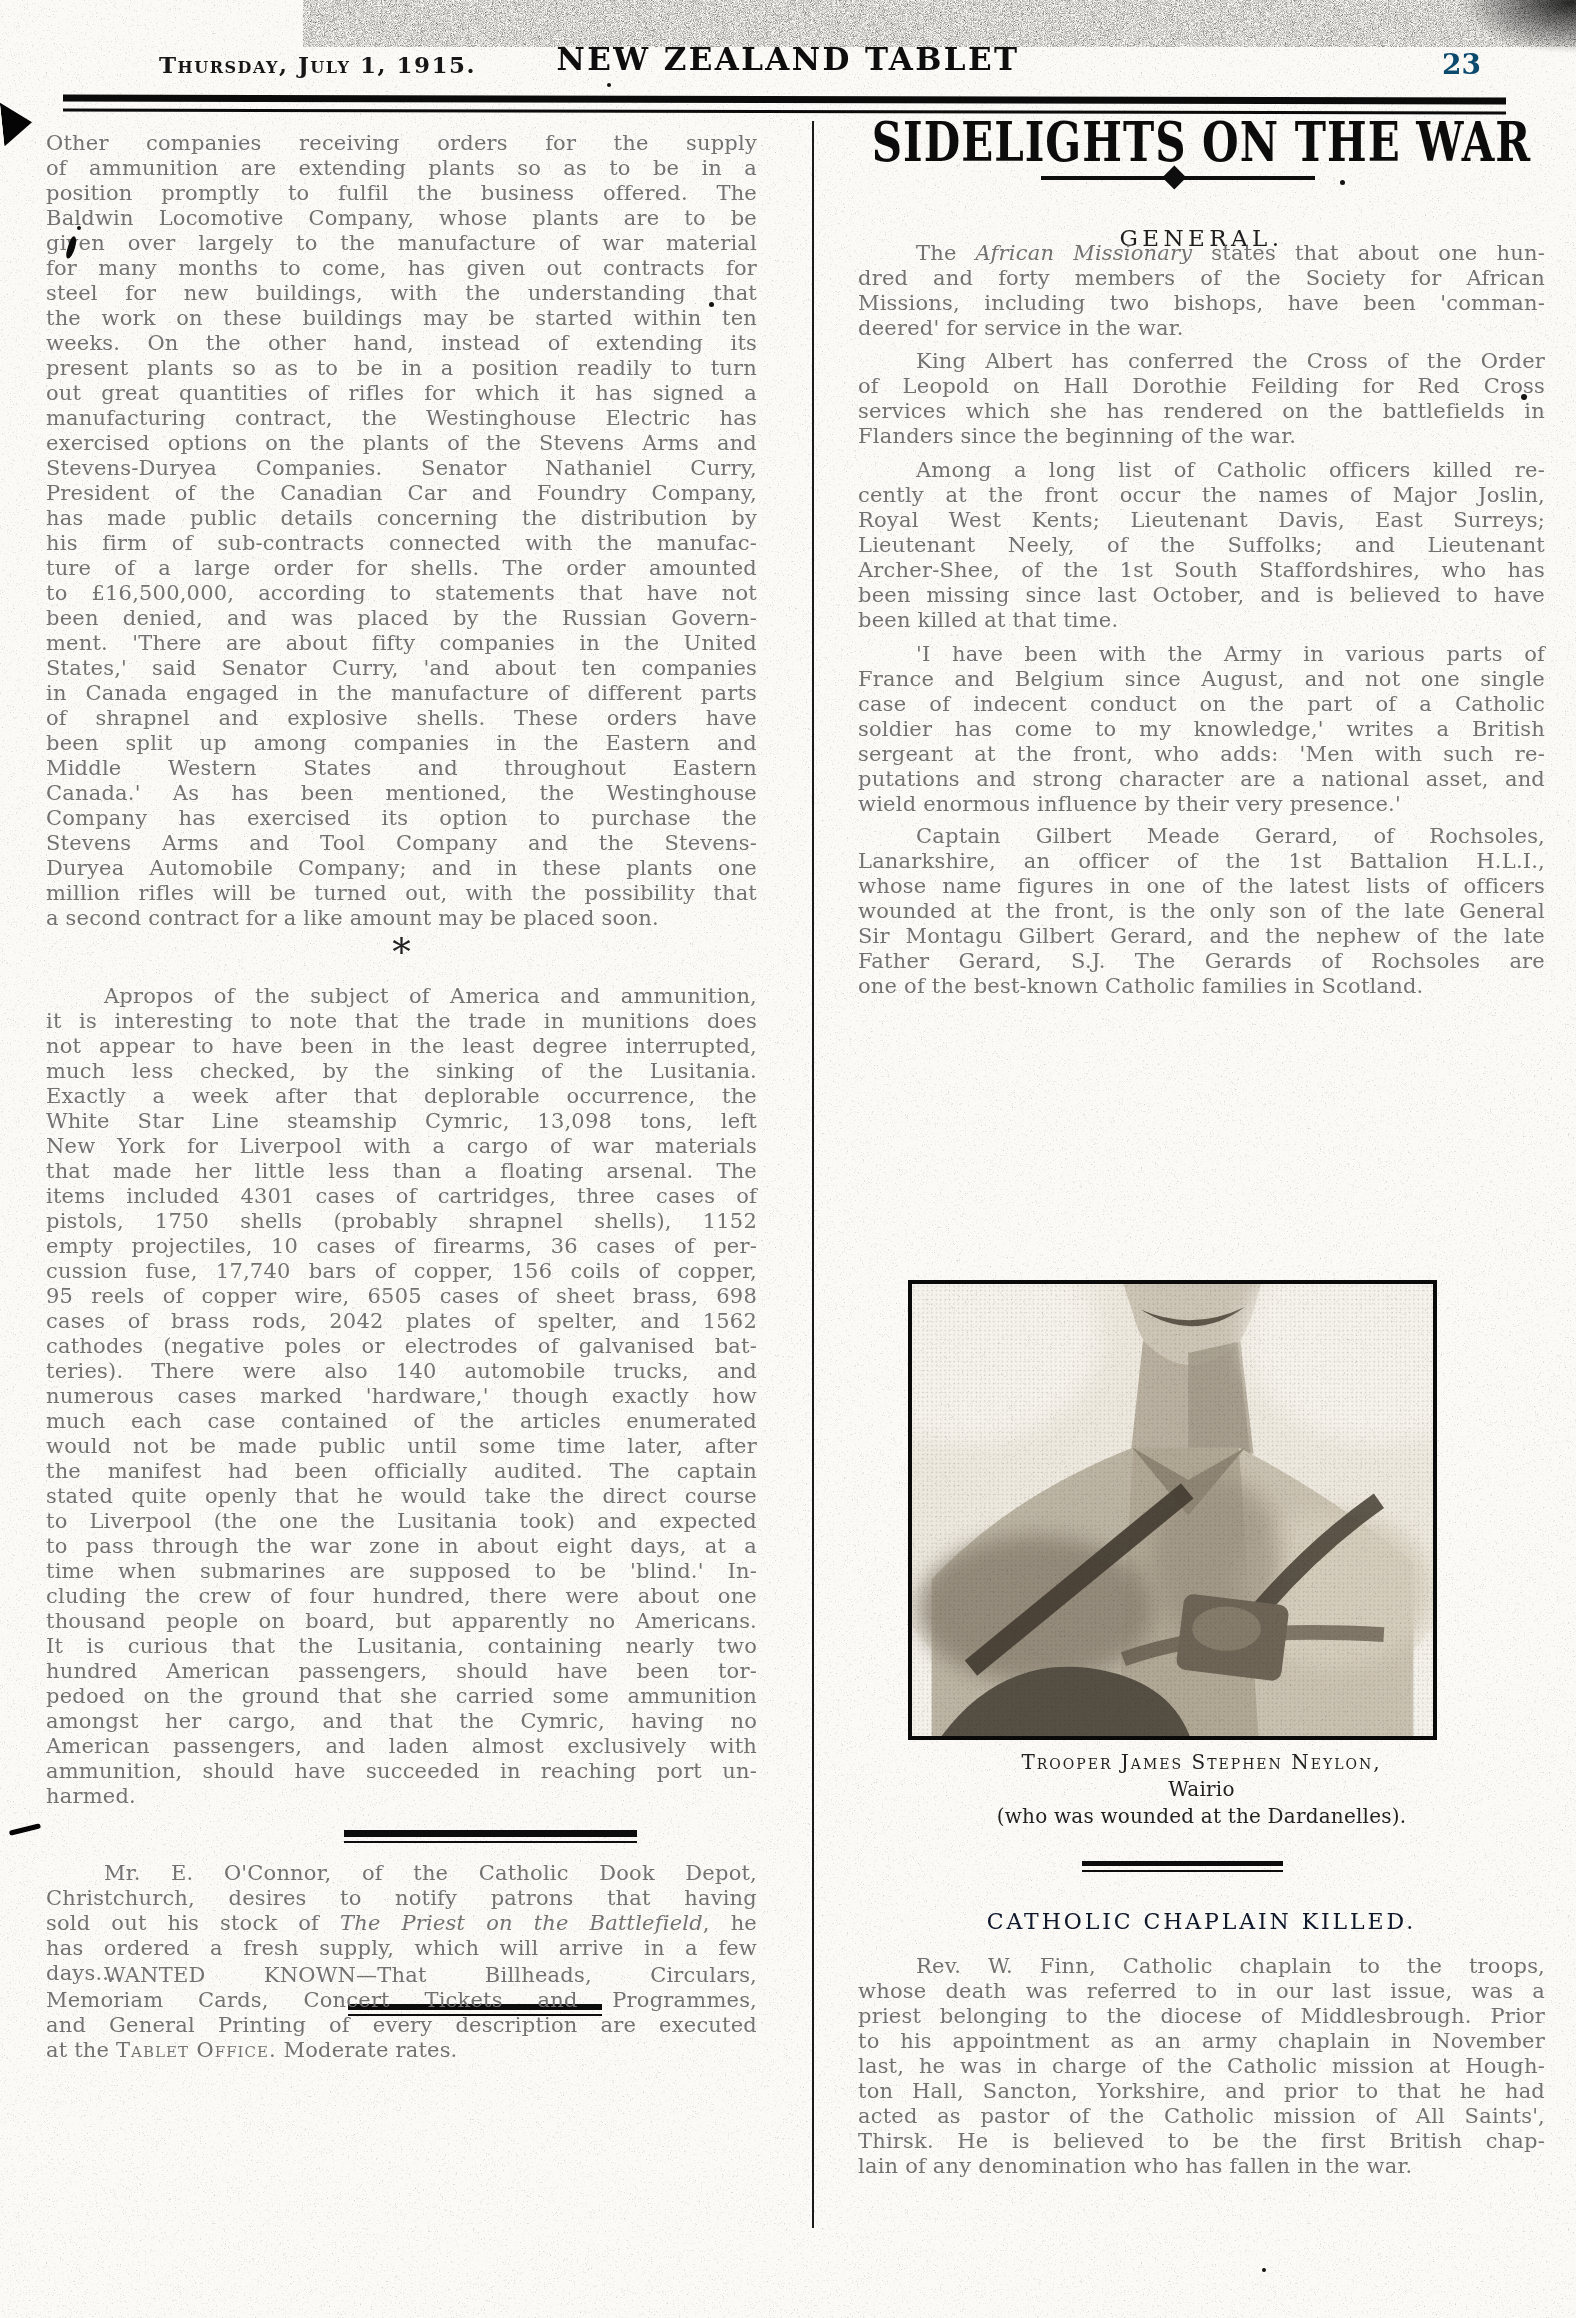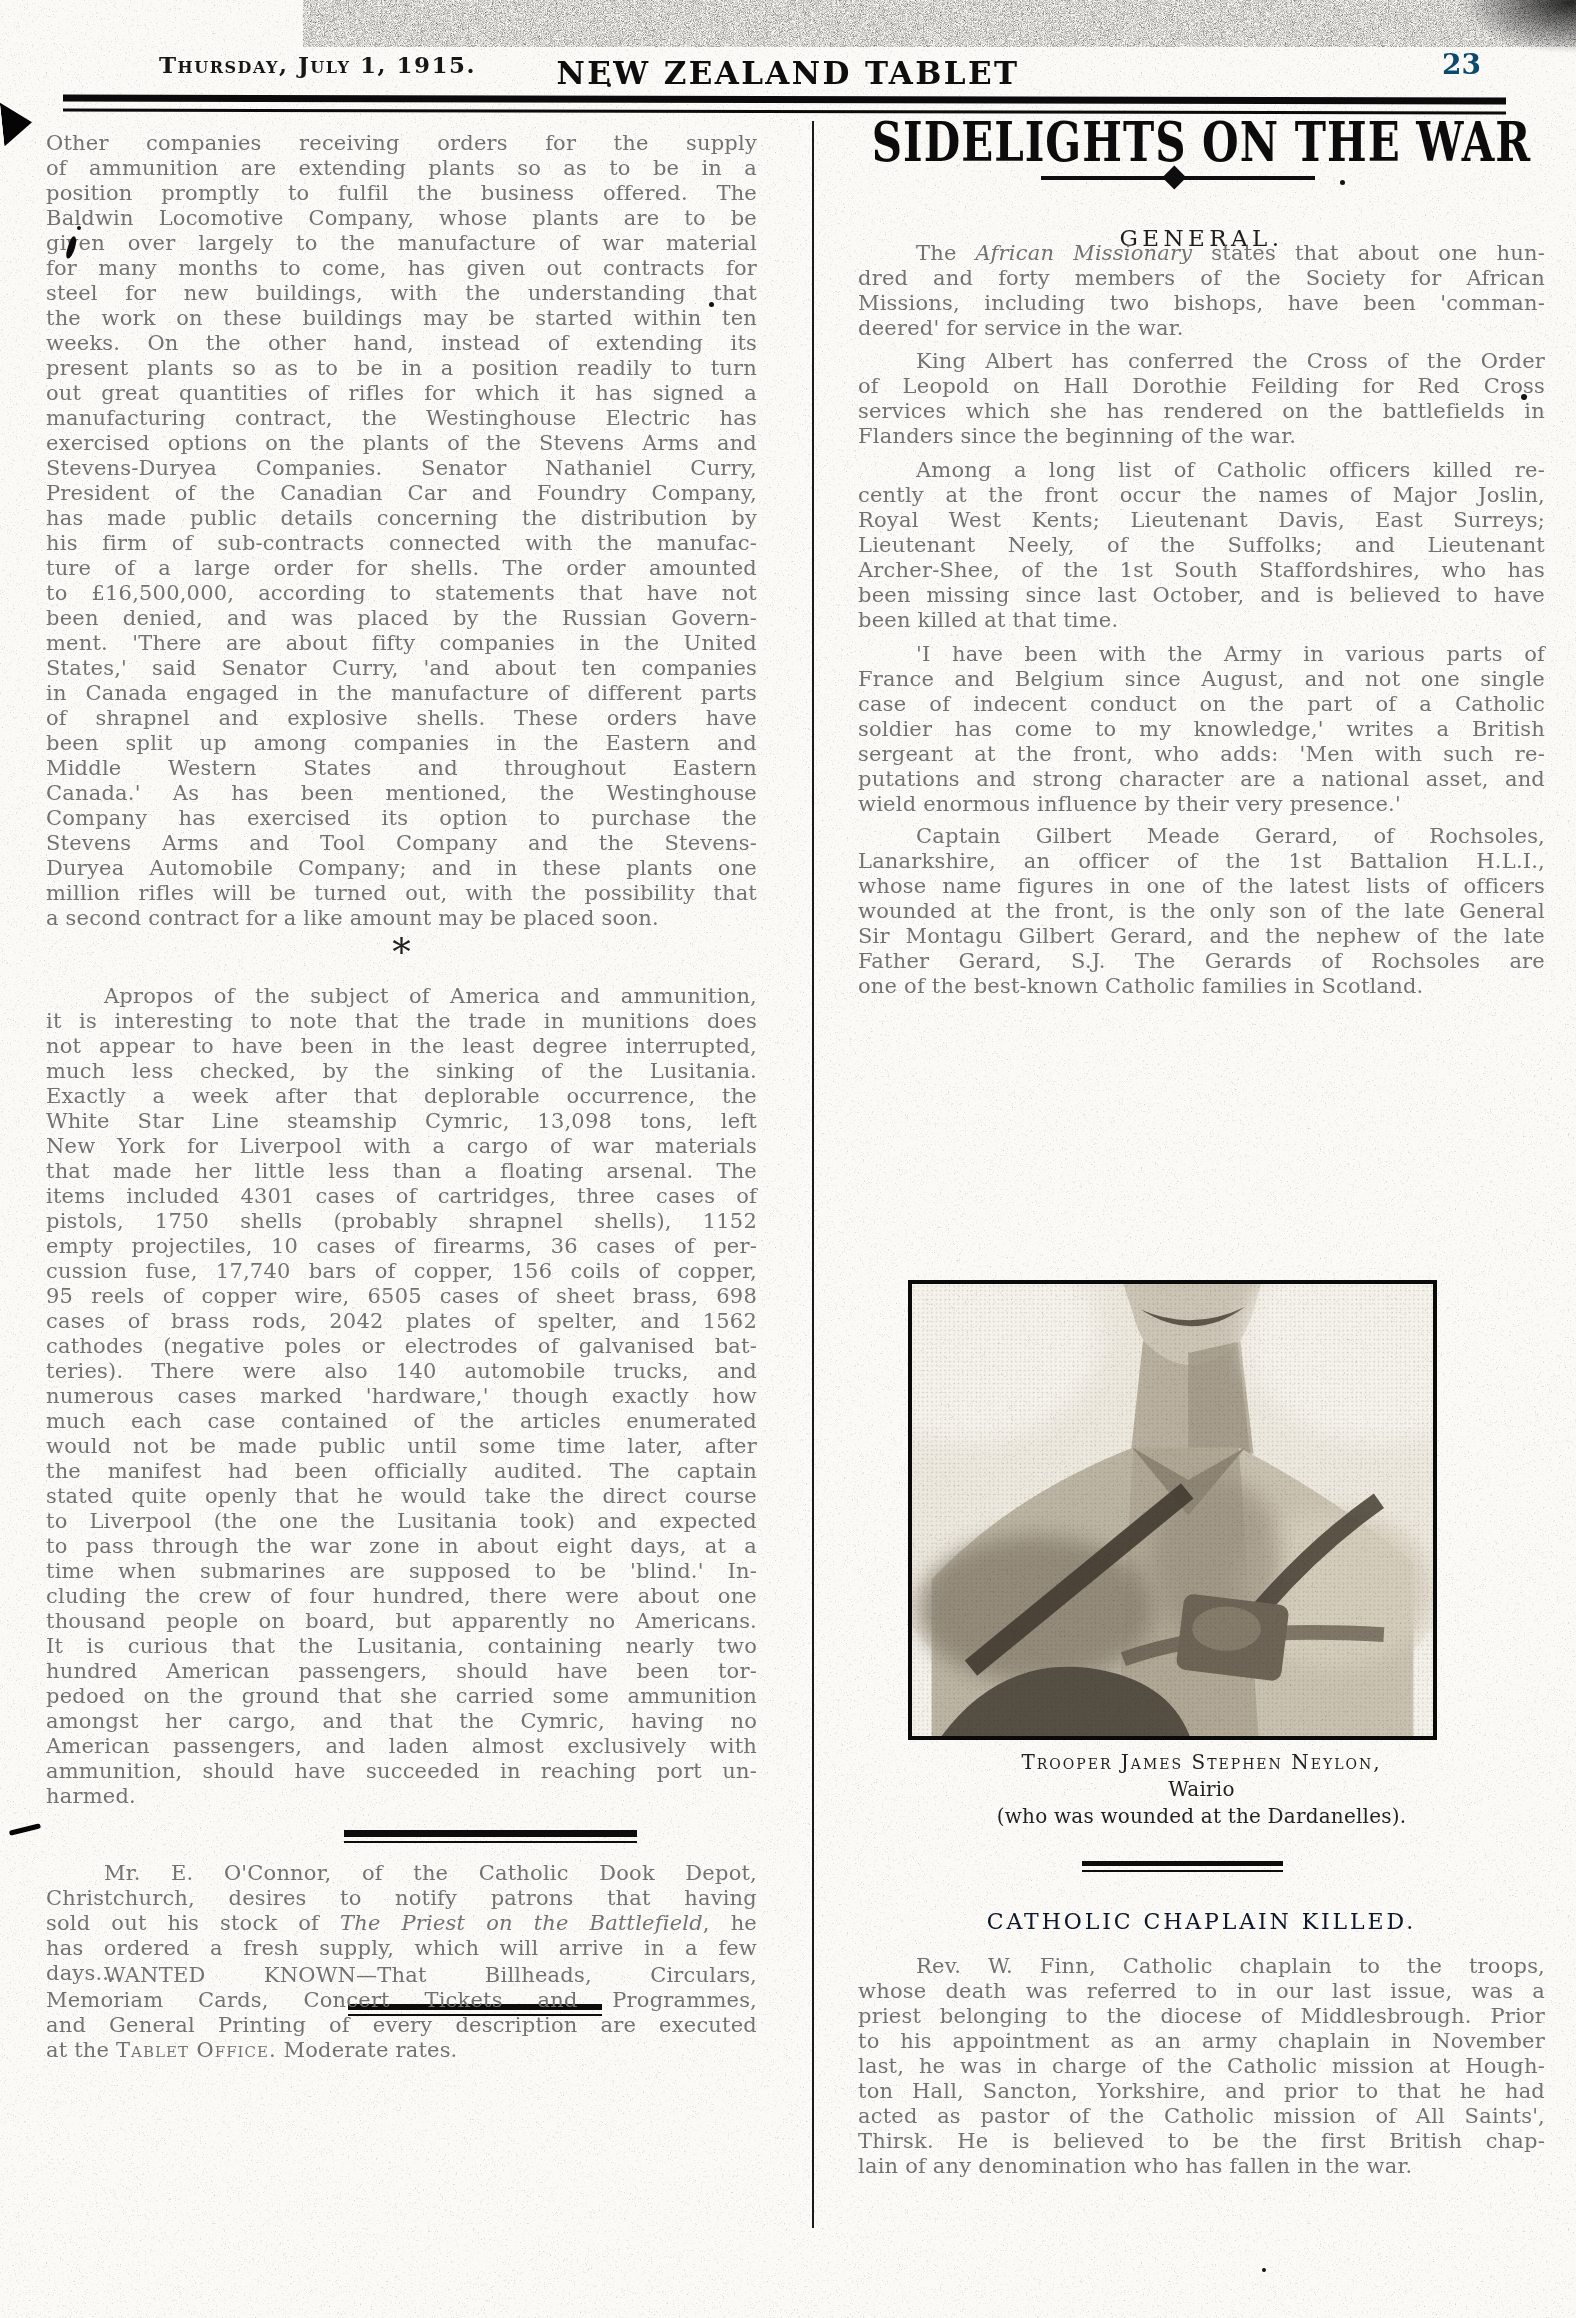--- a/index.html
+++ b/index.html
@@ -5,21 +5,21 @@
   html,body{margin:0;padding:0;}
   body{
     width:1576px;height:2319px;position:relative;overflow:hidden;
     background:#fbfaf6;color:#1b1b1b;
     font-family:"DejaVu Serif","Liberation Serif",serif;
   }
   [data-name]{box-sizing:border-box;}
   .abs{position:absolute;}
   
   .h-date{left:159px;top:51px;font-size:23px;font-variant:small-caps;letter-spacing:1.5px;font-weight:bold;color:#171717;}
-  .masthead{left:0;right:0;top:55px;text-align:center;font-size:31px;font-weight:bold;letter-spacing:2.4px;color:#0e0e0e;}
+  .masthead{left:0;right:0;top:41px;text-align:center;font-size:31px;font-weight:bold;letter-spacing:2.4px;color:#0e0e0e;}
   .pagenum{left:1442px;top:48px;font-size:28px;font-weight:bold;color:#0c4a6e;}
   .hrule{background:#0b0b0b;transform:rotate(0.12deg);}
   
   .para{position:absolute;font-size:21px;line-height:25px;letter-spacing:0.2px;color:#737373;}
   .lcol{left:46px;width:711px;}
   .rcol{left:858px;width:687px;}
   .tline{text-align:justify;text-align-last:justify;white-space:normal;}
   .tline.tlast{text-align-last:left;}
   .indent .tline:first-child{text-indent:58px;}
   .sc{font-variant:small-caps;letter-spacing:1px;}

